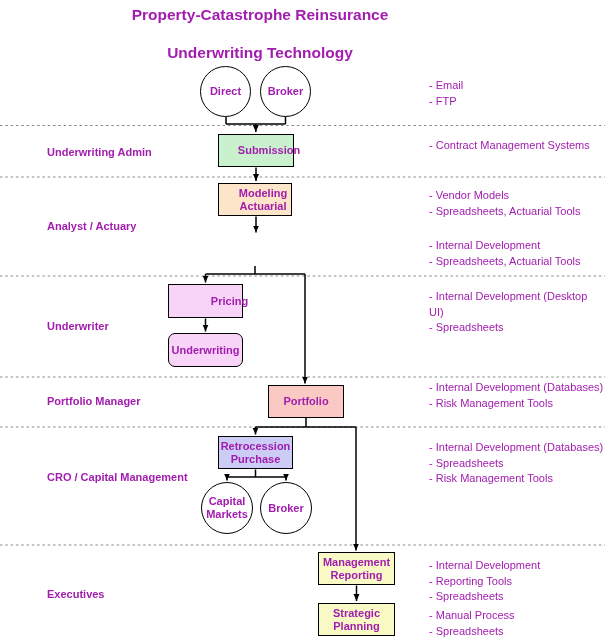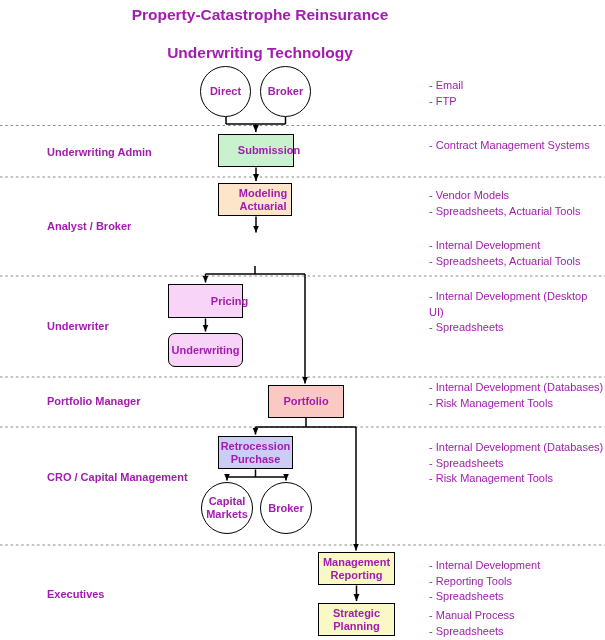--- a/index.html
+++ b/index.html
@@ -74,21 +74,21 @@
       <line x1="286" y1="477" x2="286" y2="480.5" marker-end="url(#arrow)"></line>
 
       <line x1="356.5" y1="585.5" x2="356.5" y2="601" marker-end="url(#arrow)"></line>
     </g>
   </svg>
 
   <div class="title"><span>Property-Catastrophe Reinsurance</span><br>
 <span>Underwriting Technology</span></div>
 
   <div class="lane-label" style="top:146px">Underwriting Admin</div>
-  <div class="lane-label" style="top:220px">Analyst / Broker</div>
+  <div class="lane-label" style="top:220px">Analyst / Actuary</div>
   <div class="lane-label" style="top:320px">Underwriter</div>
   <div class="lane-label" style="top:395px">Portfolio Manager</div>
   <div class="lane-label" style="top:471px">CRO / Capital Management</div>
   <div class="lane-label" style="top:588px">Executives</div>
 
   <div class="node circle" style="left:200px; top:66px; width:51px; height:51px;">Direct</div>
   <div class="node circle" style="left:260px; top:66px; width:51px; height:51px;">Broker</div>
 
   <div class="node" style="left: 218px; top: 134px; width: 76px; height: 33px; background-color: rgb(202, 241, 206); padding-left: 26px;">Submission</div>
 

